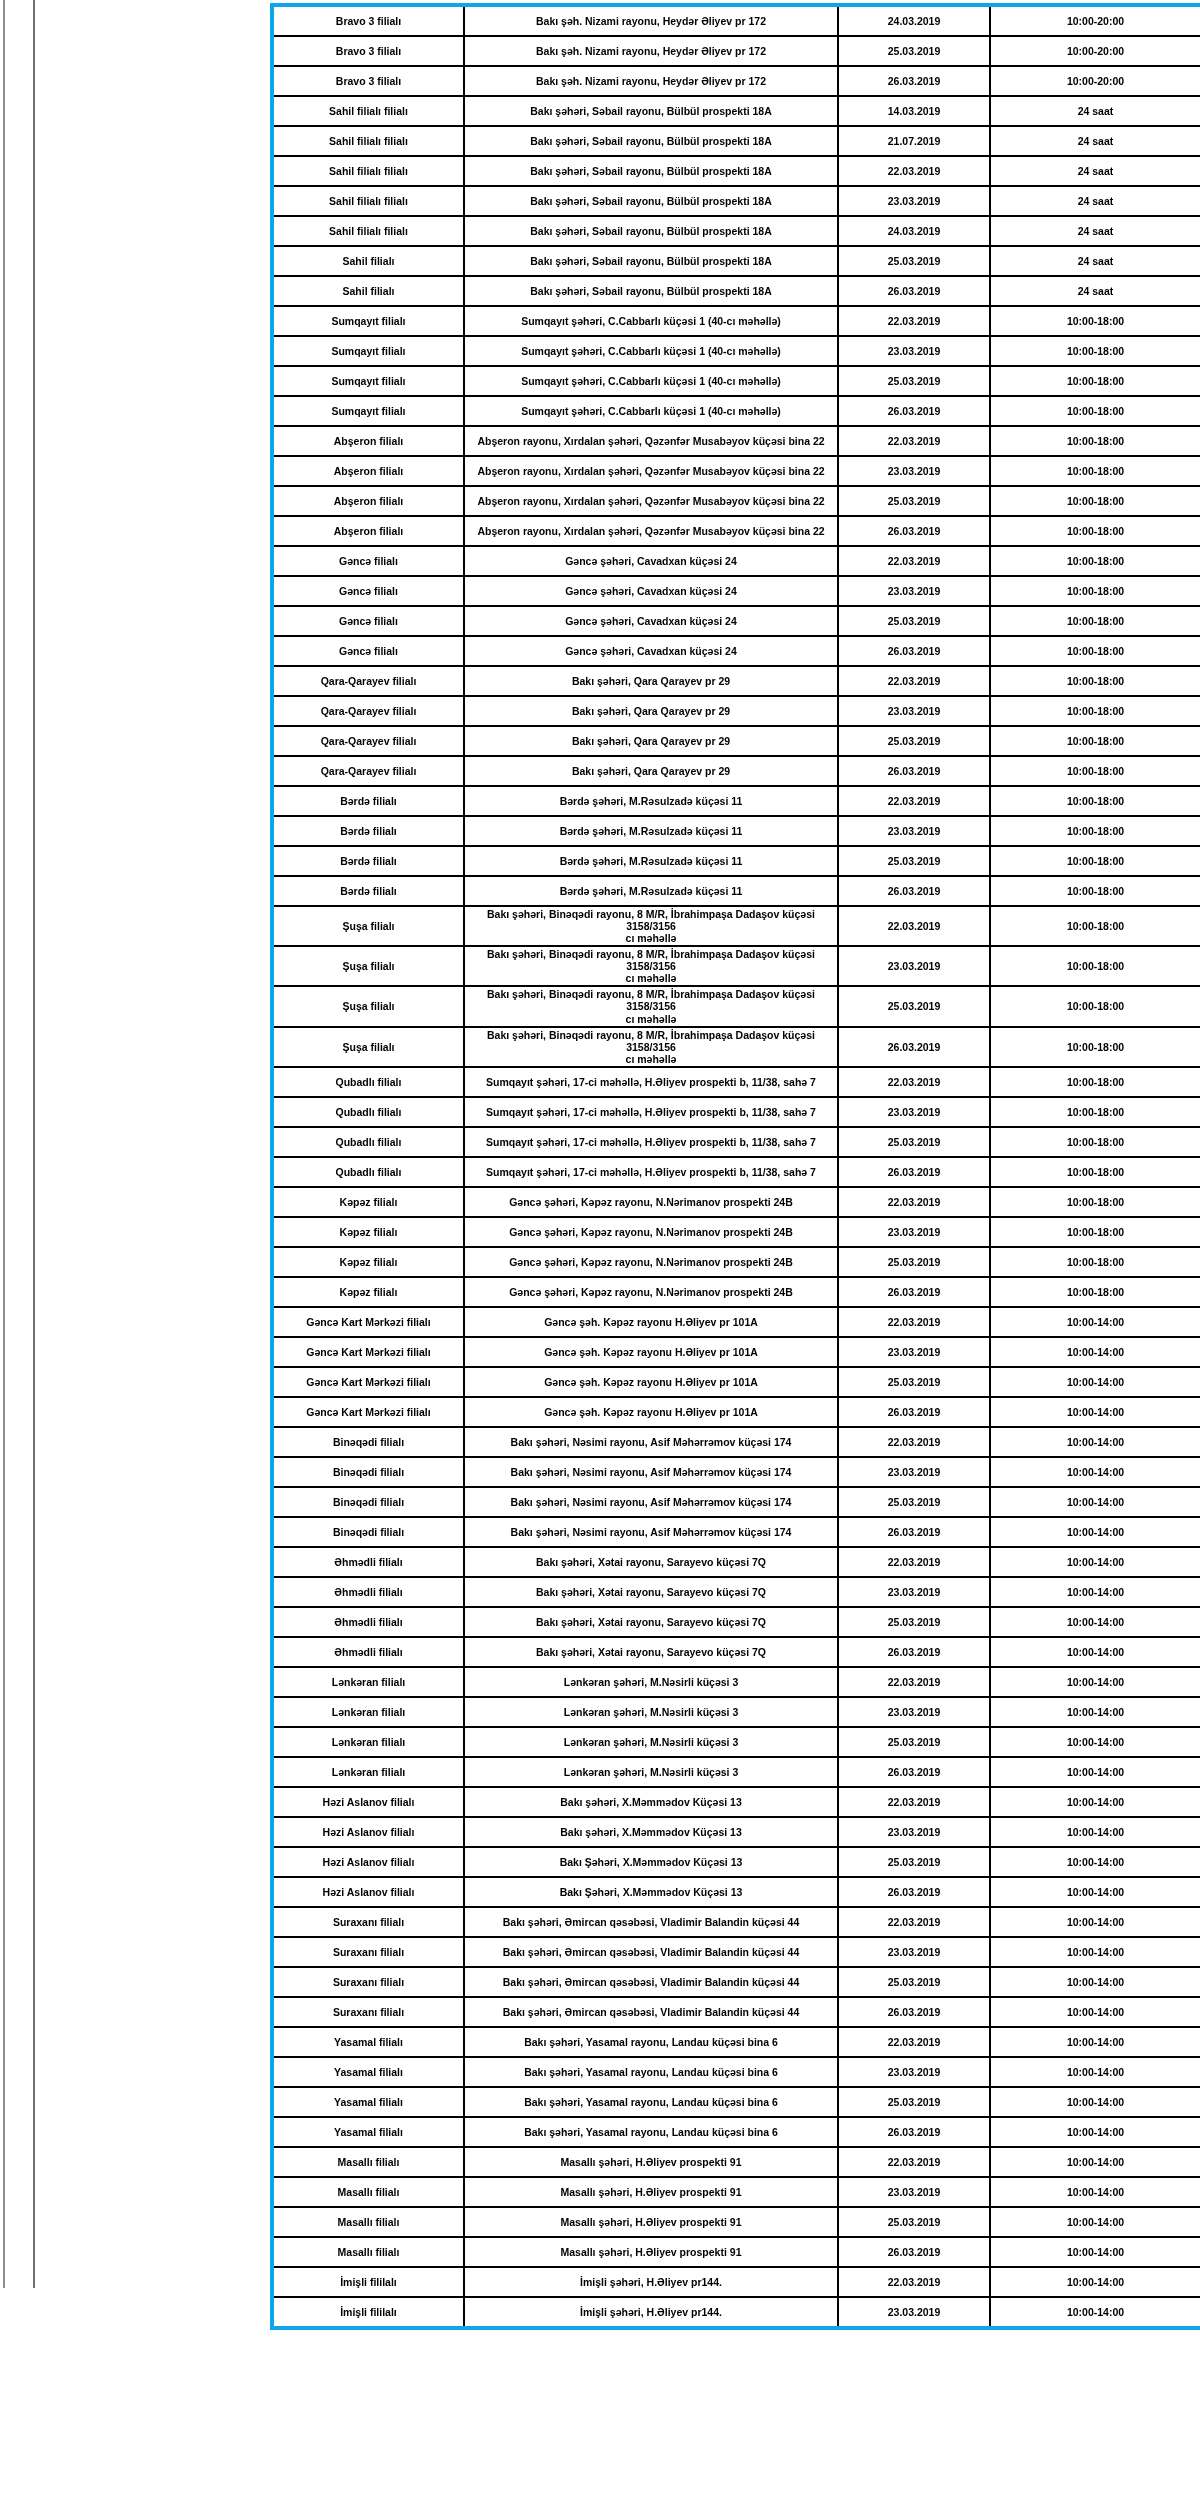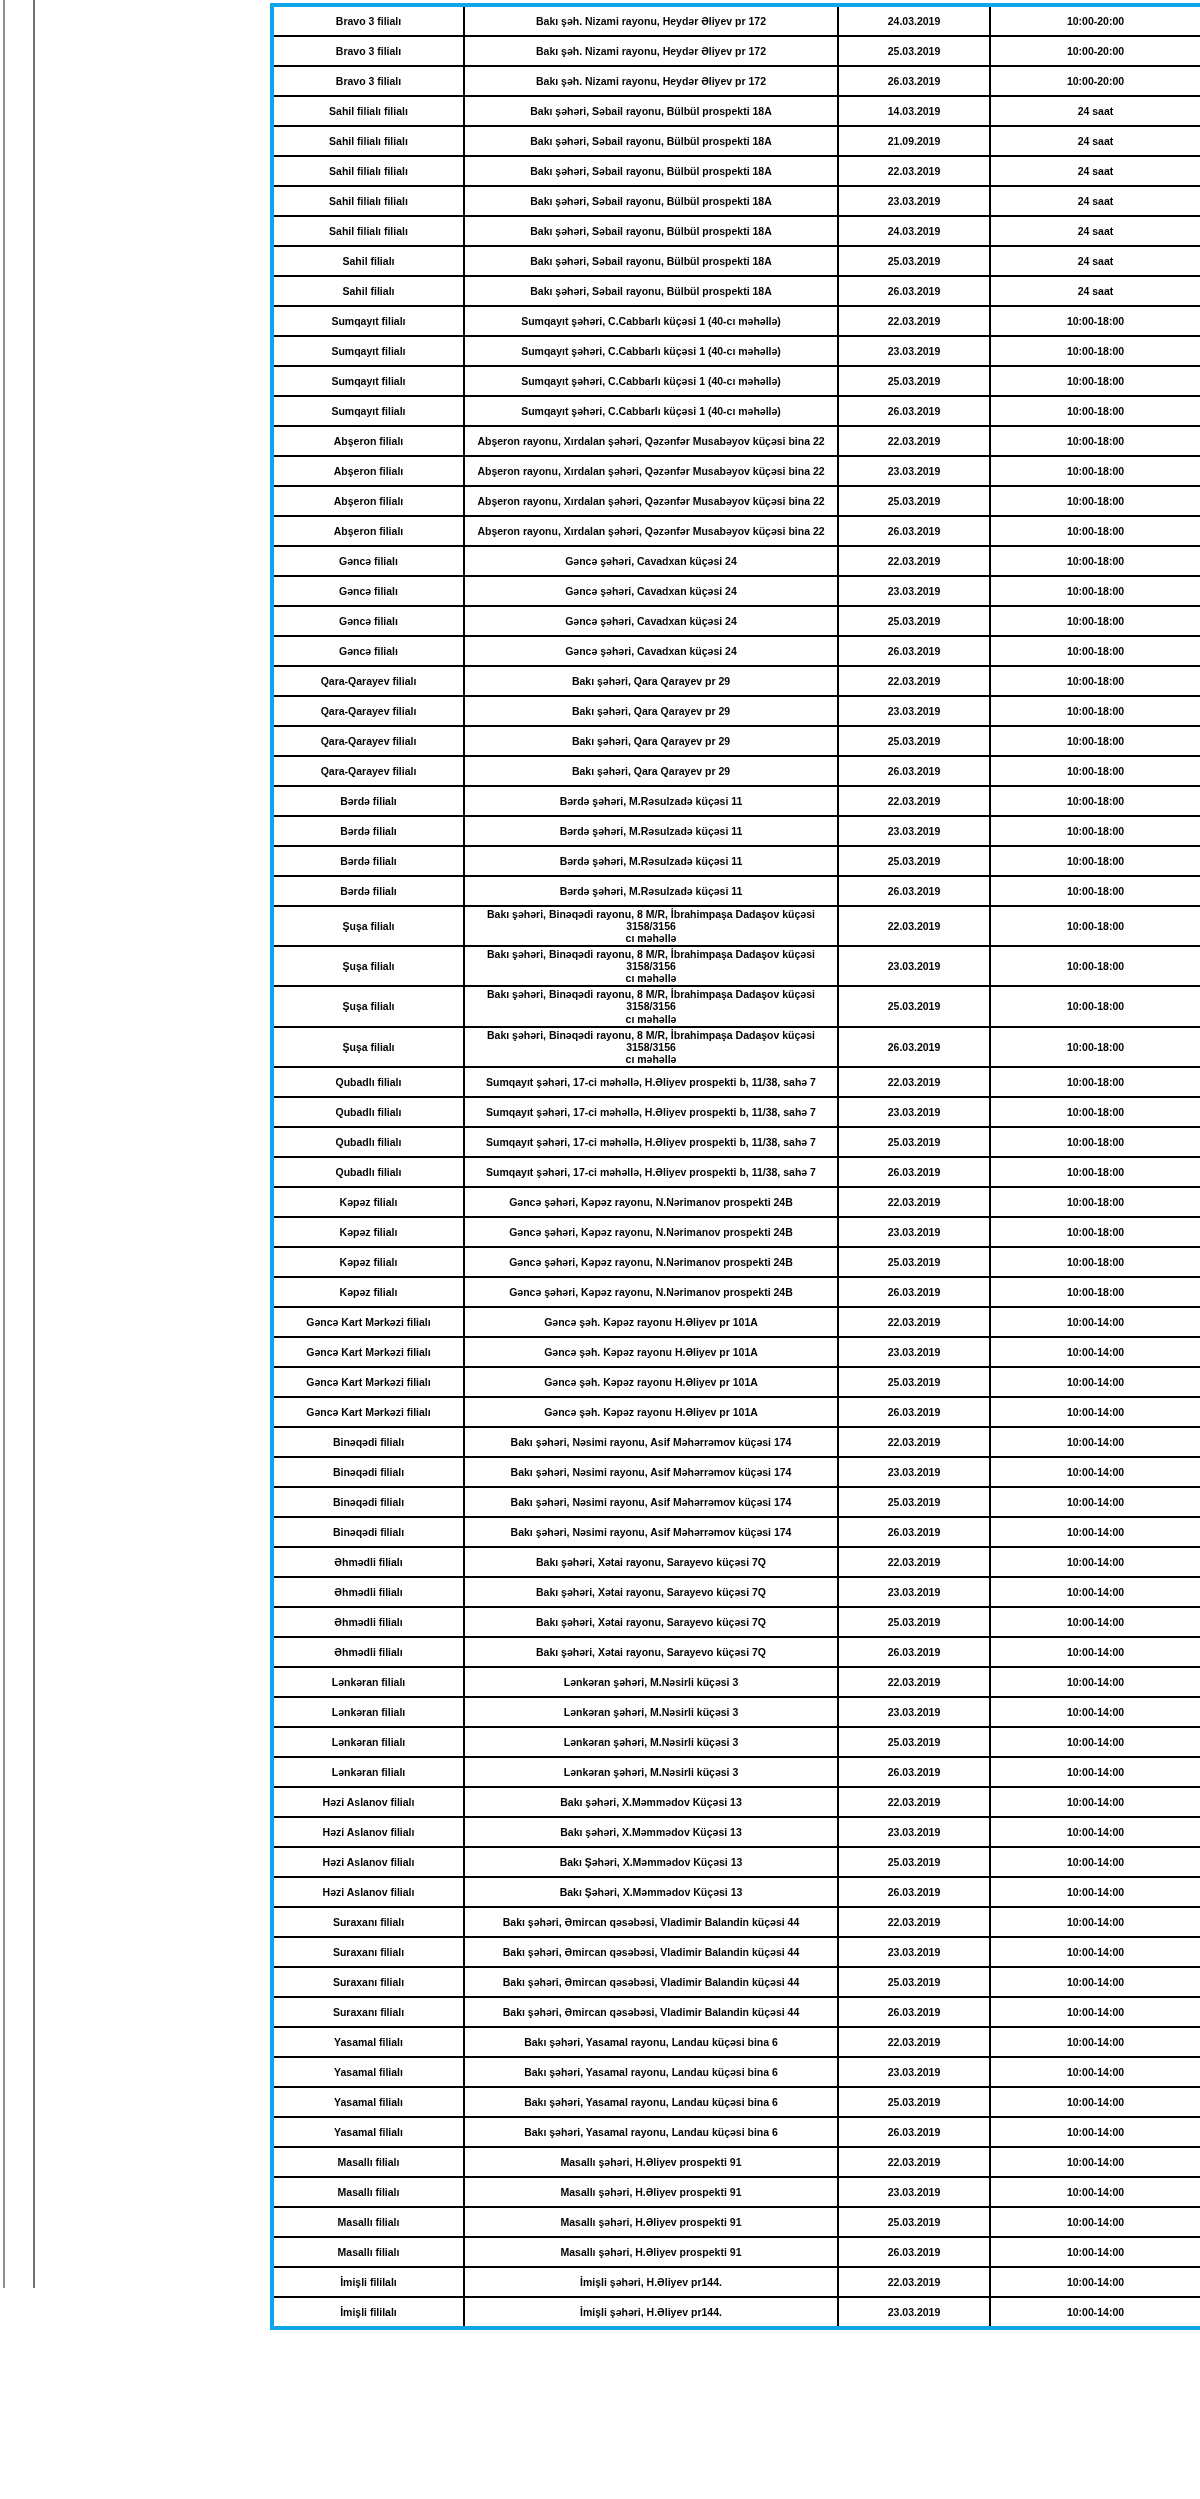--- a/index.html
+++ b/index.html
@@ -59,21 +59,21 @@
       </tr>
       <tr>
         <td class="col-name">Sahil filialı filialı</td>
         <td class="col-address">Bakı şəhəri, Səbail rayonu, Bülbül prospekti 18A</td>
         <td class="col-date">14.03.2019</td>
         <td class="col-hours">24 saat</td>
       </tr>
       <tr>
         <td class="col-name">Sahil filialı filialı</td>
         <td class="col-address">Bakı şəhəri, Səbail rayonu, Bülbül prospekti 18A</td>
-        <td class="col-date">21.09.2019</td>
+        <td class="col-date">21.07.2019</td>
         <td class="col-hours">24 saat</td>
       </tr>
       <tr>
         <td class="col-name">Sahil filialı filialı</td>
         <td class="col-address">Bakı şəhəri, Səbail rayonu, Bülbül prospekti 18A</td>
         <td class="col-date">22.03.2019</td>
         <td class="col-hours">24 saat</td>
       </tr>
       <tr>
         <td class="col-name">Sahil filialı filialı</td>

